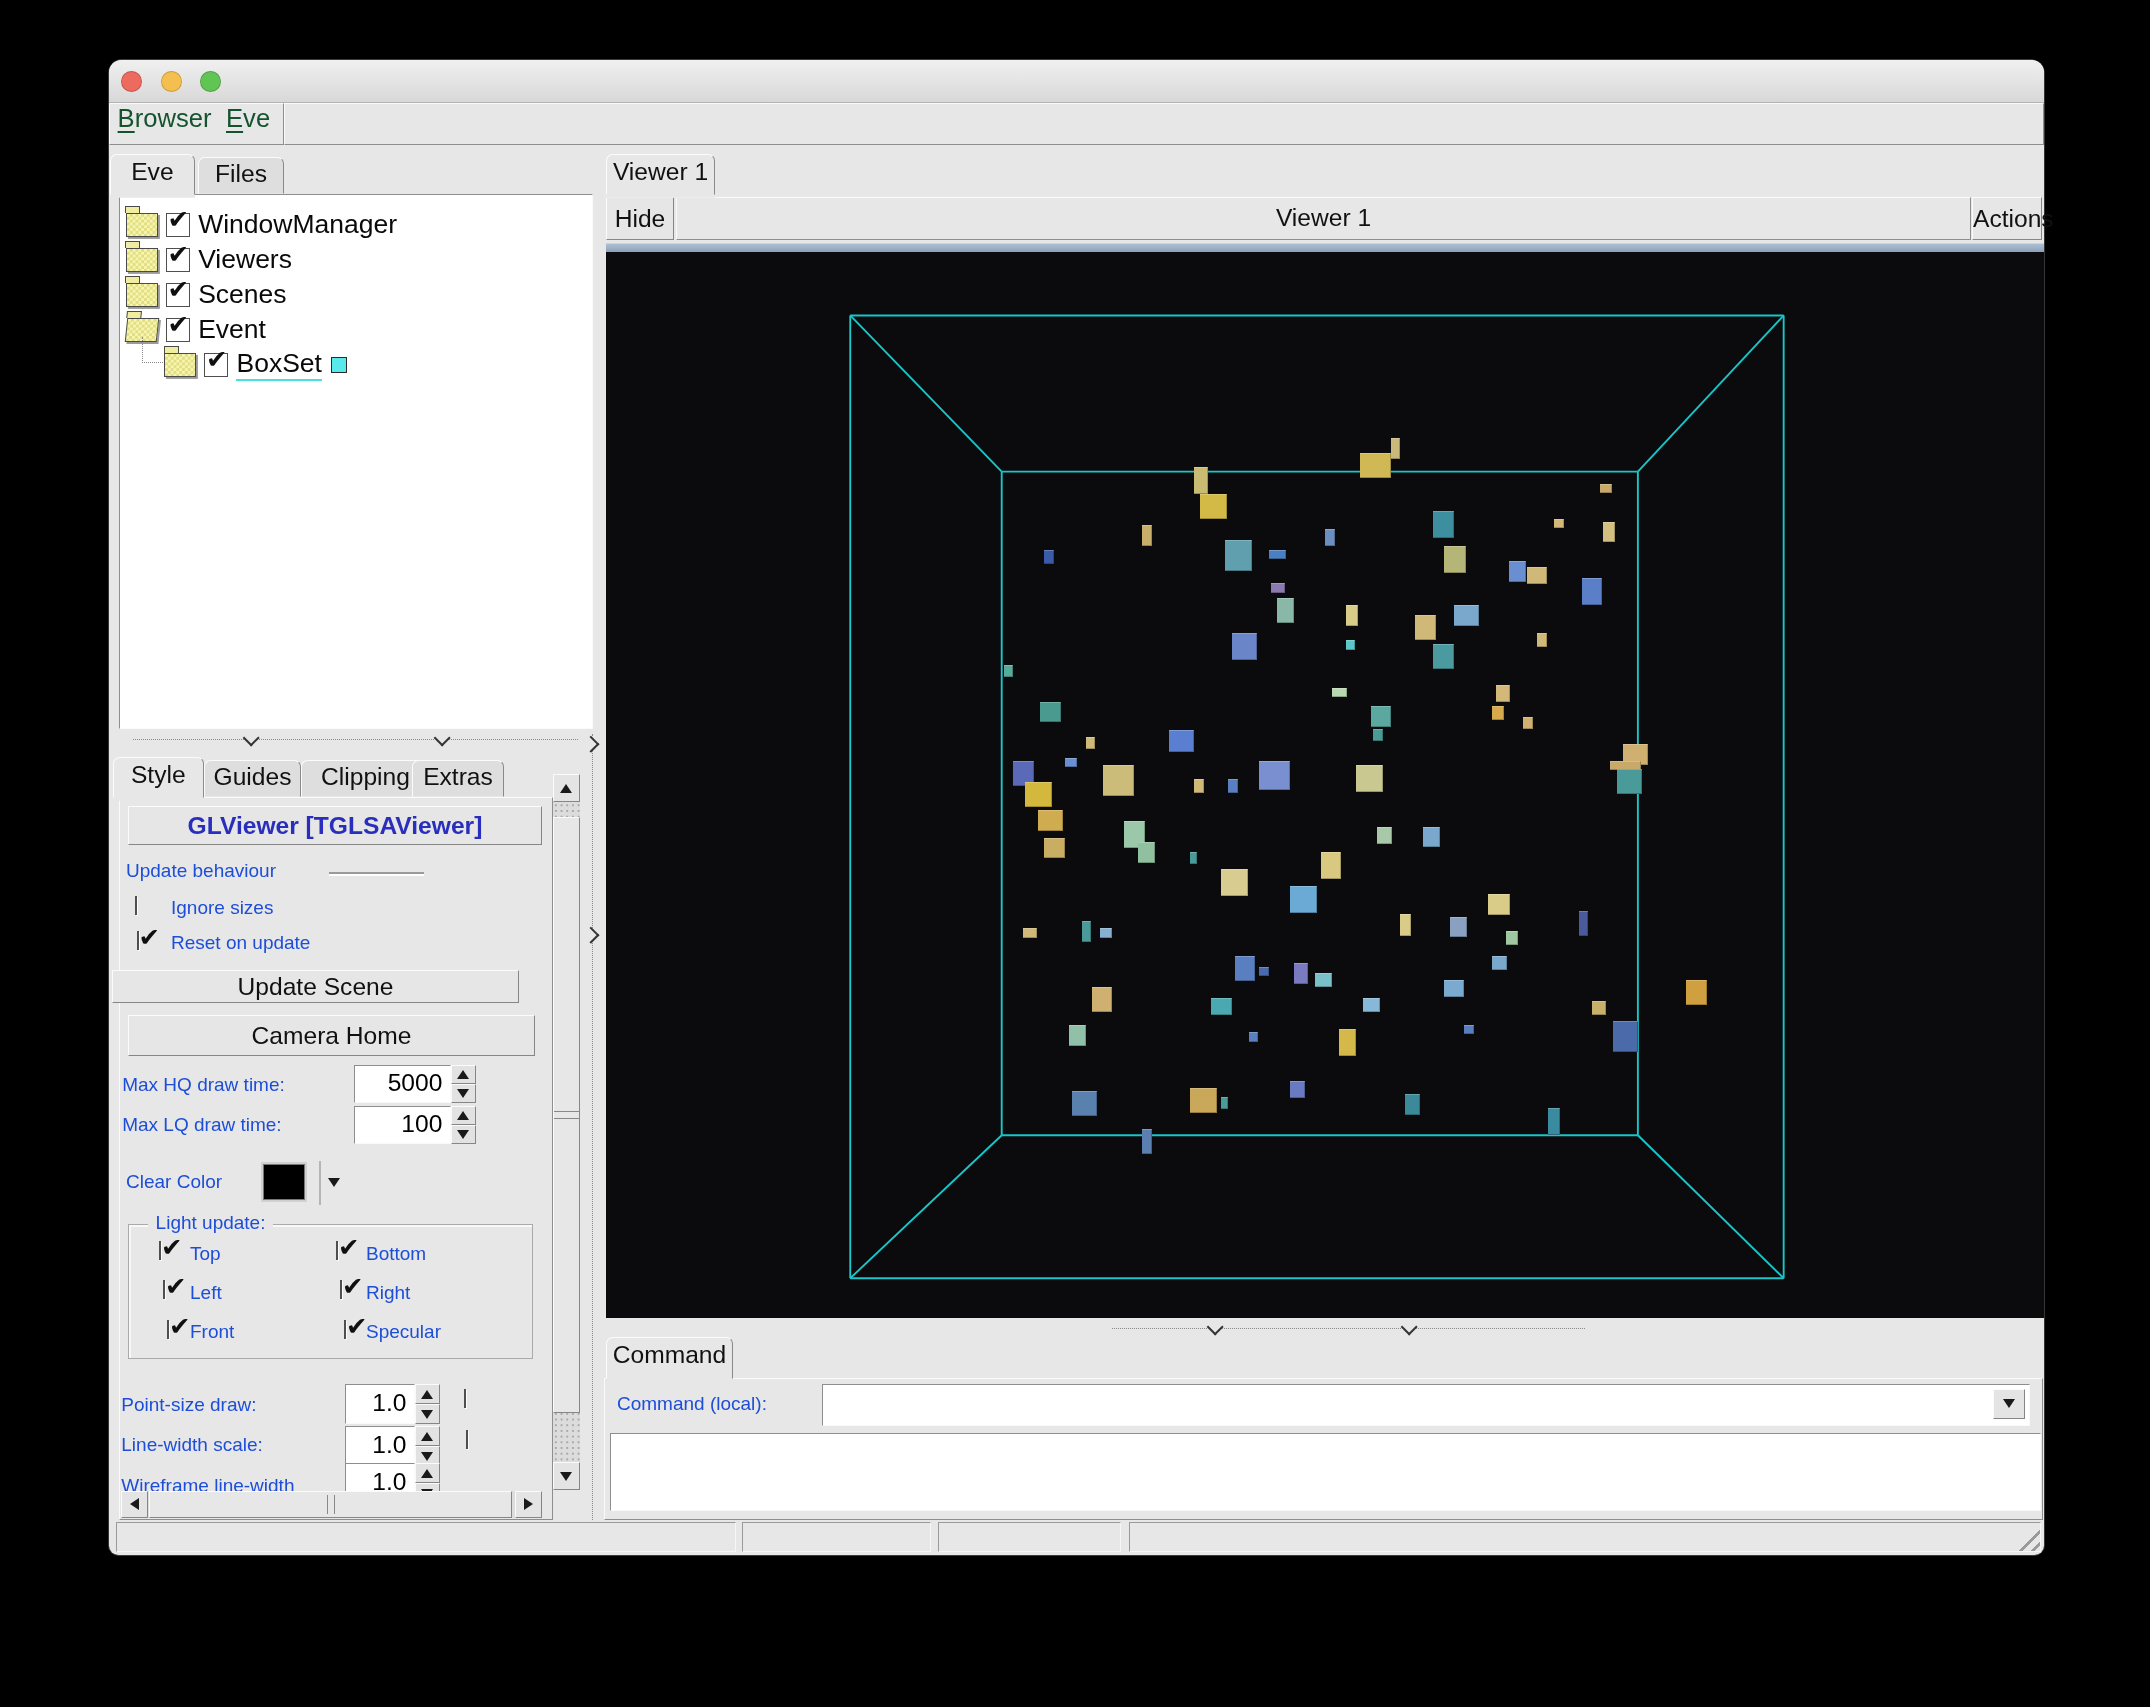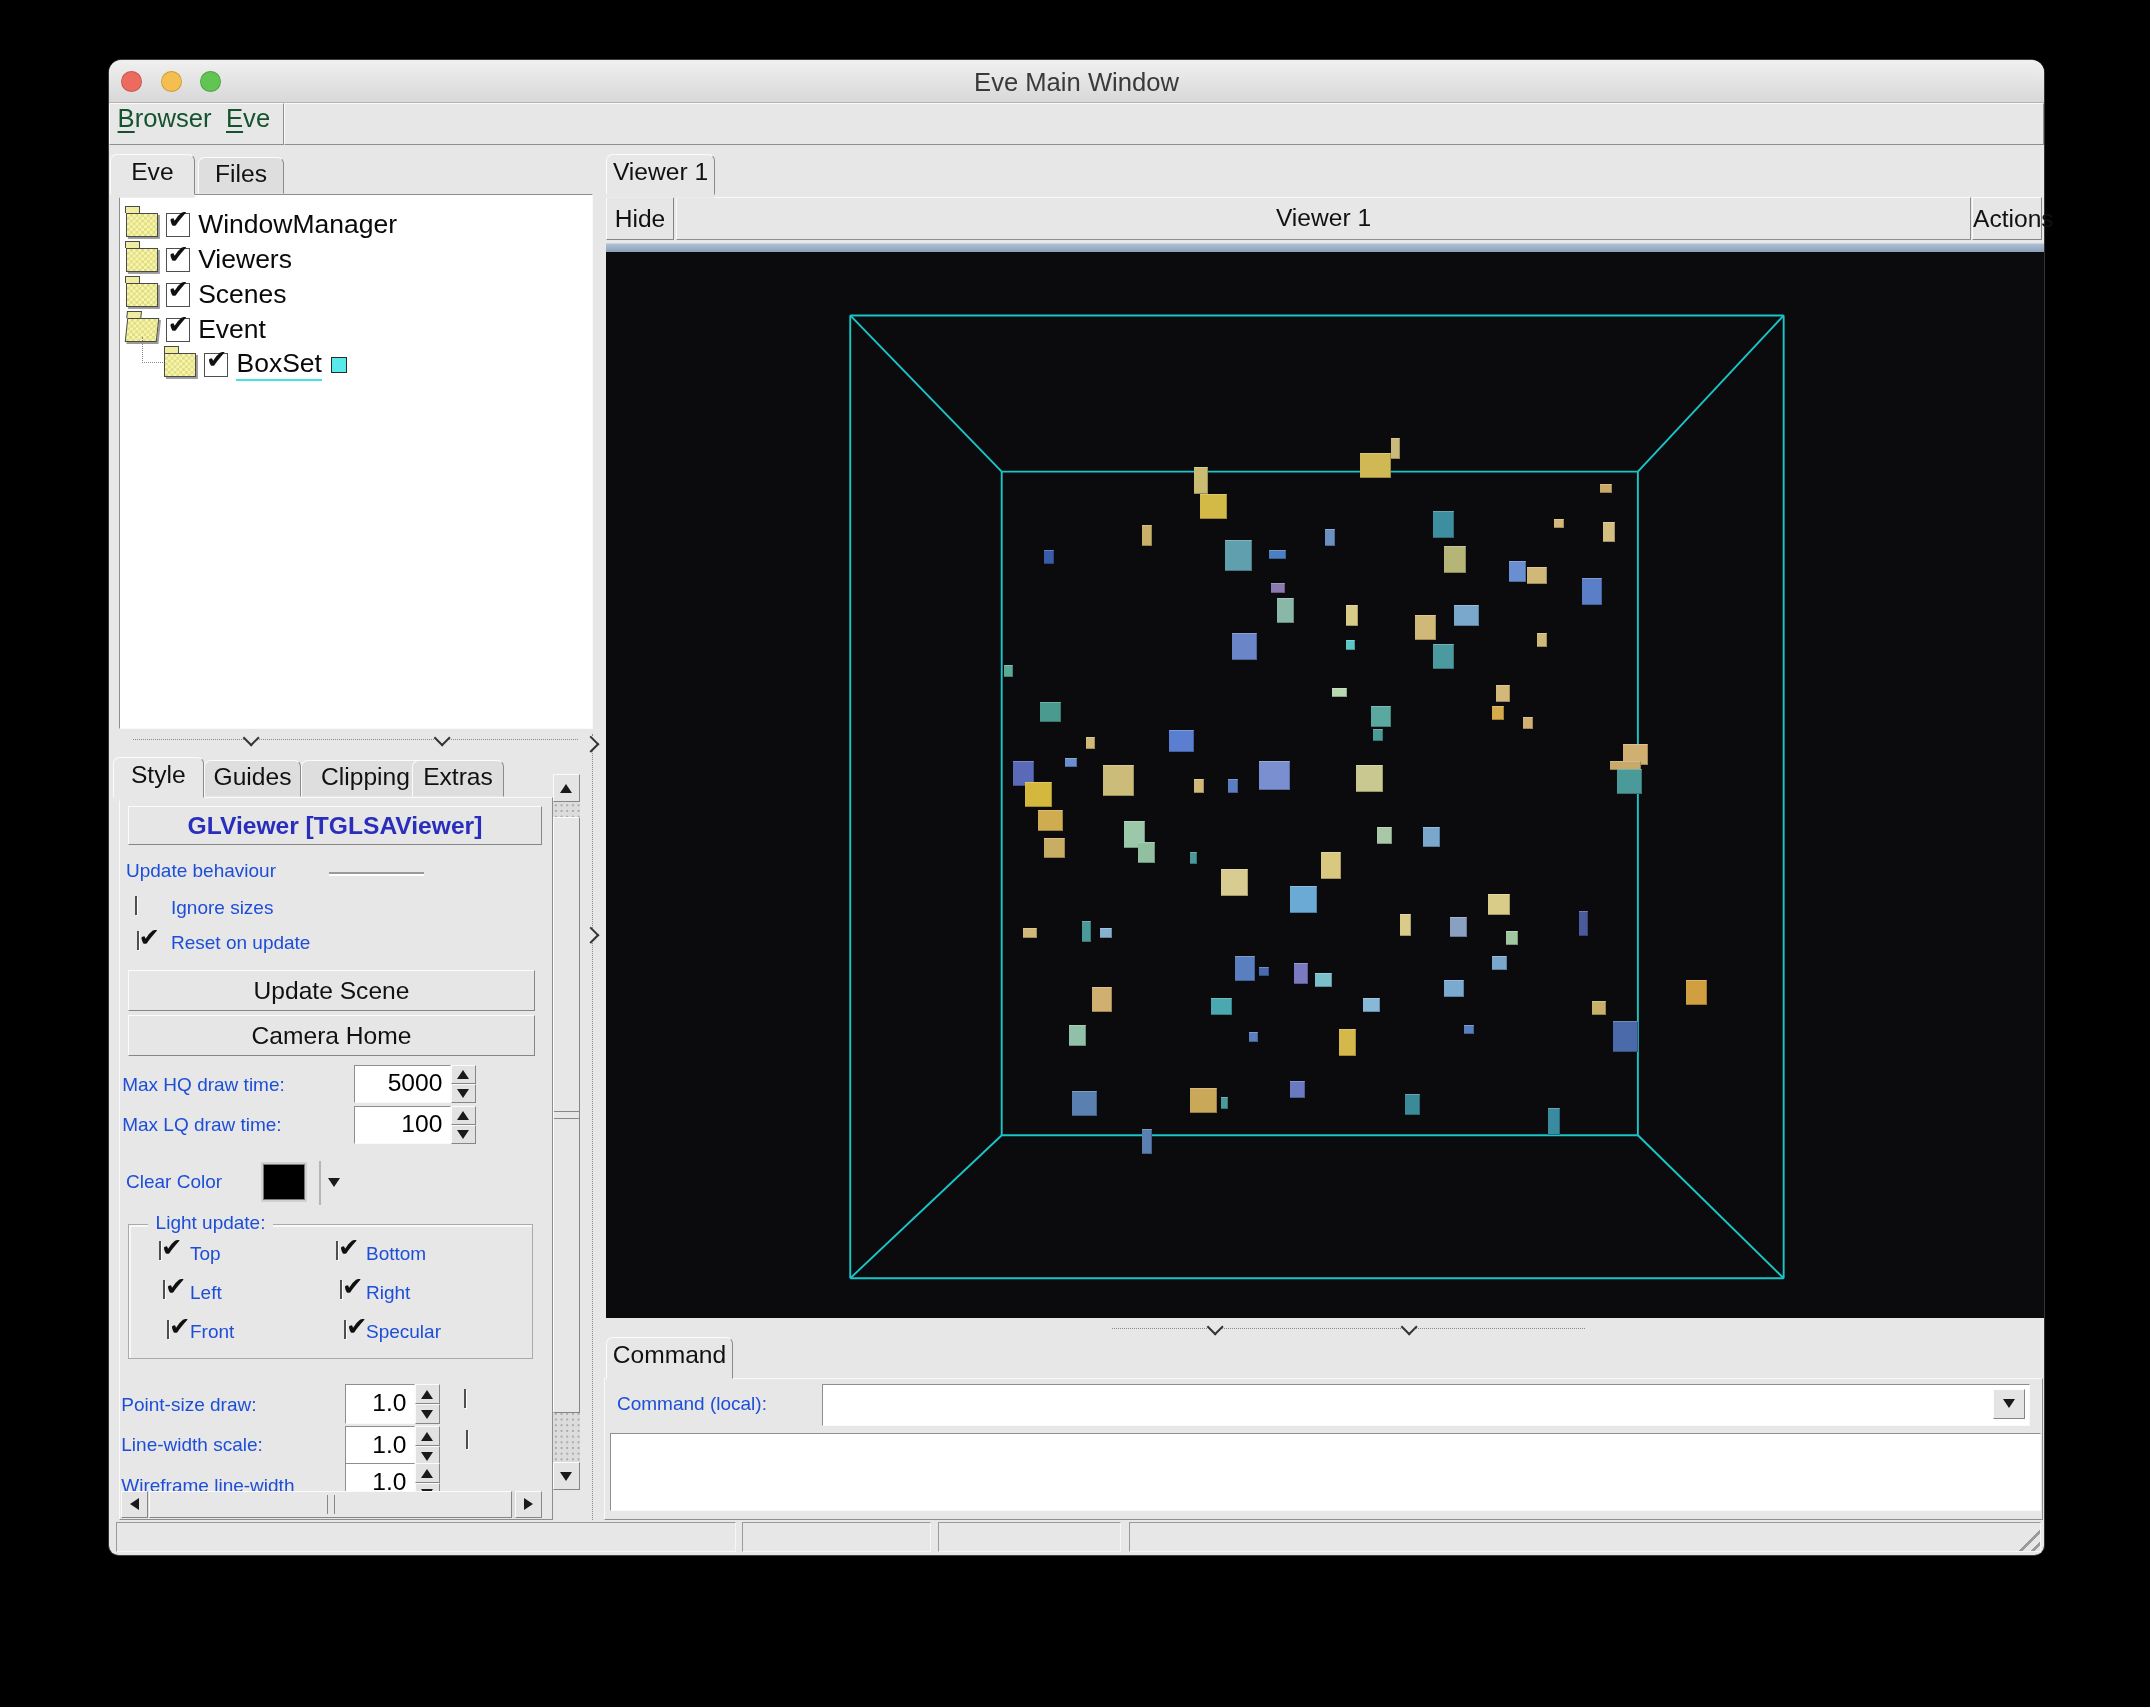--- a/index.html
+++ b/index.html
@@ -106,21 +106,20 @@
 </head>
 <body>
 
 <div id="window">
 
   
   <div id="titlebar" class="abs">
     <span class="traffic" style="left: 12.3px; background: rgb(237, 106, 94); box-shadow: rgba(0, 0, 0, 0.18) 0px 0px 0px 0.9px inset;"></span>
     <span class="traffic" style="left: 52px; background: rgb(245, 191, 79); box-shadow: rgba(0, 0, 0, 0.18) 0px 0px 0px 0.9px inset;"></span>
     <span class="traffic" style="left: 91px; background: rgb(97, 197, 84); box-shadow: rgba(0, 0, 0, 0.18) 0px 0px 0px 0.9px inset;"></span>
-    <div id="title-text">Eve Main Window</div>
   </div>
 
   
   <div id="menubar" class="abs">
     <div id="menu-left" class="raised">
       <span class="menu-item" style="left:7.6px"><span class="acc">B</span><span>rowser</span></span>
       <span class="menu-item" style="left:116px"><span class="acc">E</span><span>ve</span></span>
     </div>
     <div id="menu-right" class="raised"></div>
   </div>
@@ -190,21 +189,21 @@
   <button class="btn abs" id="glviewer-btn" style="left: 19px; top: 746px; width: 414px; height: 39px; font-weight: 700; color: rgb(42, 46, 189);">GLViewer [TGLSAViewer]</button>
 
   <span class="lbl abs" style="left:17px; top:800px;">Update behaviour</span>
   <div class="abs" style="left:220px; top:812px; width:95px; height:1.9px; background:#9a9a9a; box-shadow:0 1.9px 0 #fff;"></div>
 
   <span class="cb abs" style="left:25.6px; top:837px;"></span>
   <span class="lbl abs" style="left:62px; top:837px;">Ignore sizes</span>
   <span class="cb abs" style="left:25.6px; top:872px;"><span class="check">✔</span></span>
   <span class="lbl abs" style="left:62px; top:872px;">Reset on update</span>
 
-  <button class="btn abs" style="left:19px; top:910px; width:407px; height:41px;">Update Scene</button>
+  <button class="btn abs" style="left:3px; top:910px; width:407px; height:33px;">Update Scene</button>
   <button class="btn abs" style="left:19px; top:955px; width:407px; height:41px;">Camera Home</button>
 
   <span class="lbl abs" style="left:13.2px; top:1014px;">Max HQ draw time:</span>
   <div class="spin-box abs" style="left:245px; top:1005px; width:97px; height:38px; line-height:34px;">5000</div>
   <div class="spin-btns abs" style="left:342px; top:1005px; width:24.6px; height:38px;">
     <span class="spin-btn">
         <span class="tri-up"></span>
       </span>
     <span class="spin-btn">
         <span class="tri-down"></span>

